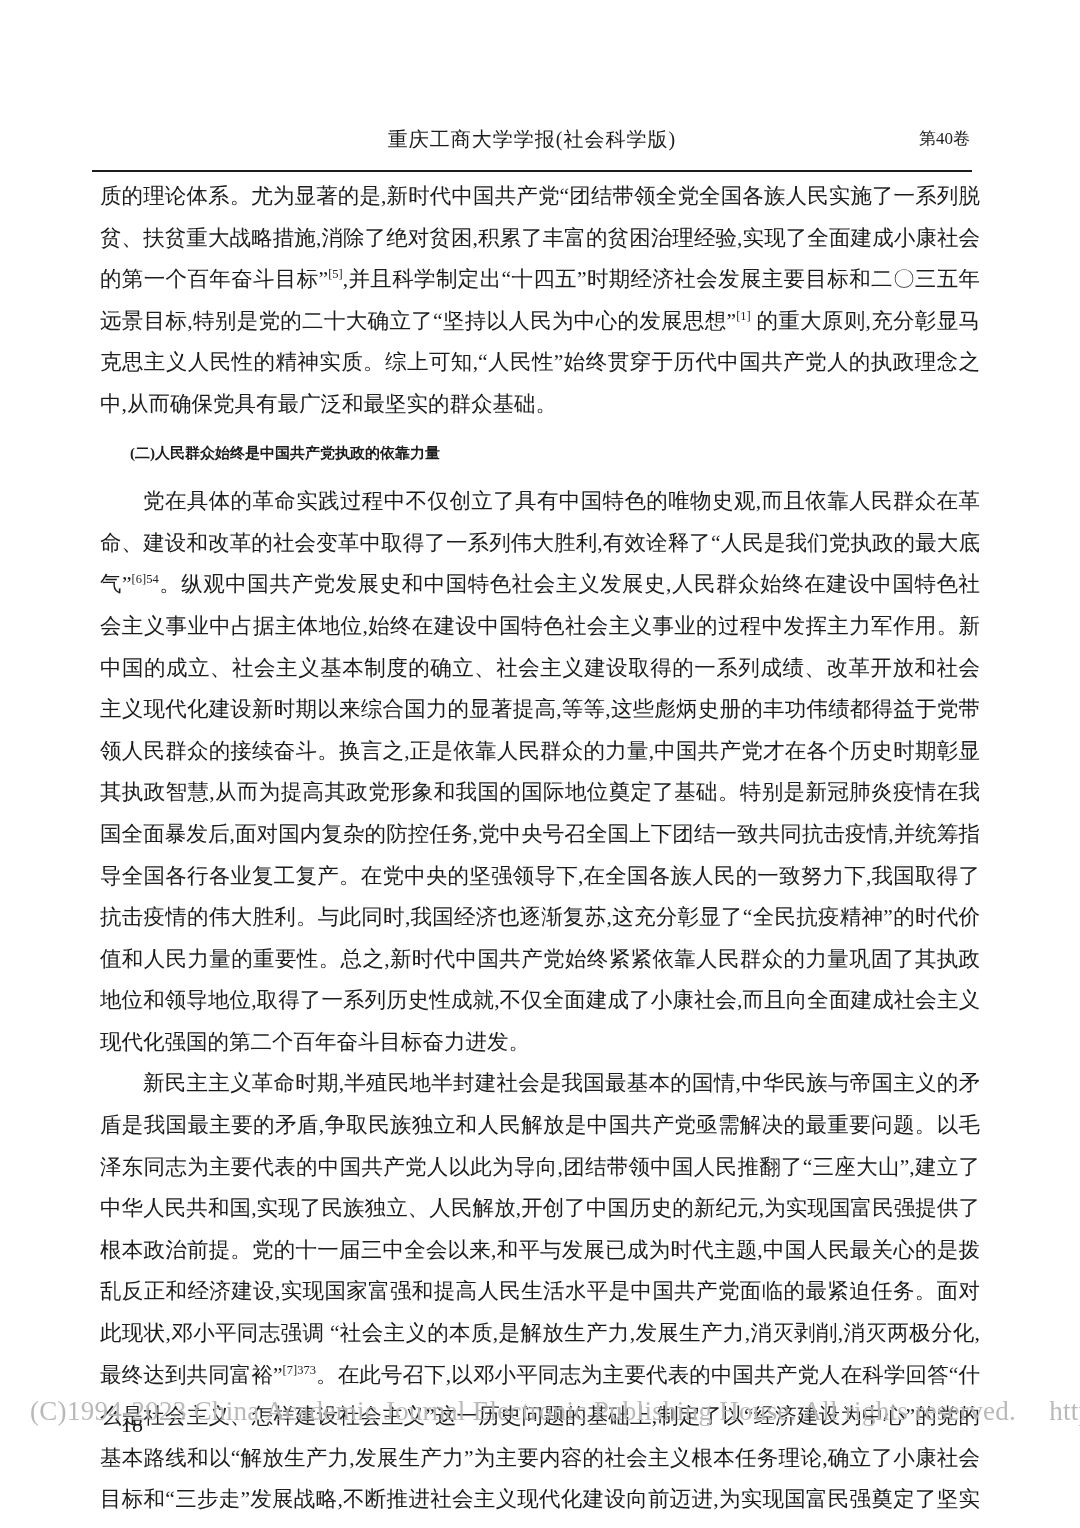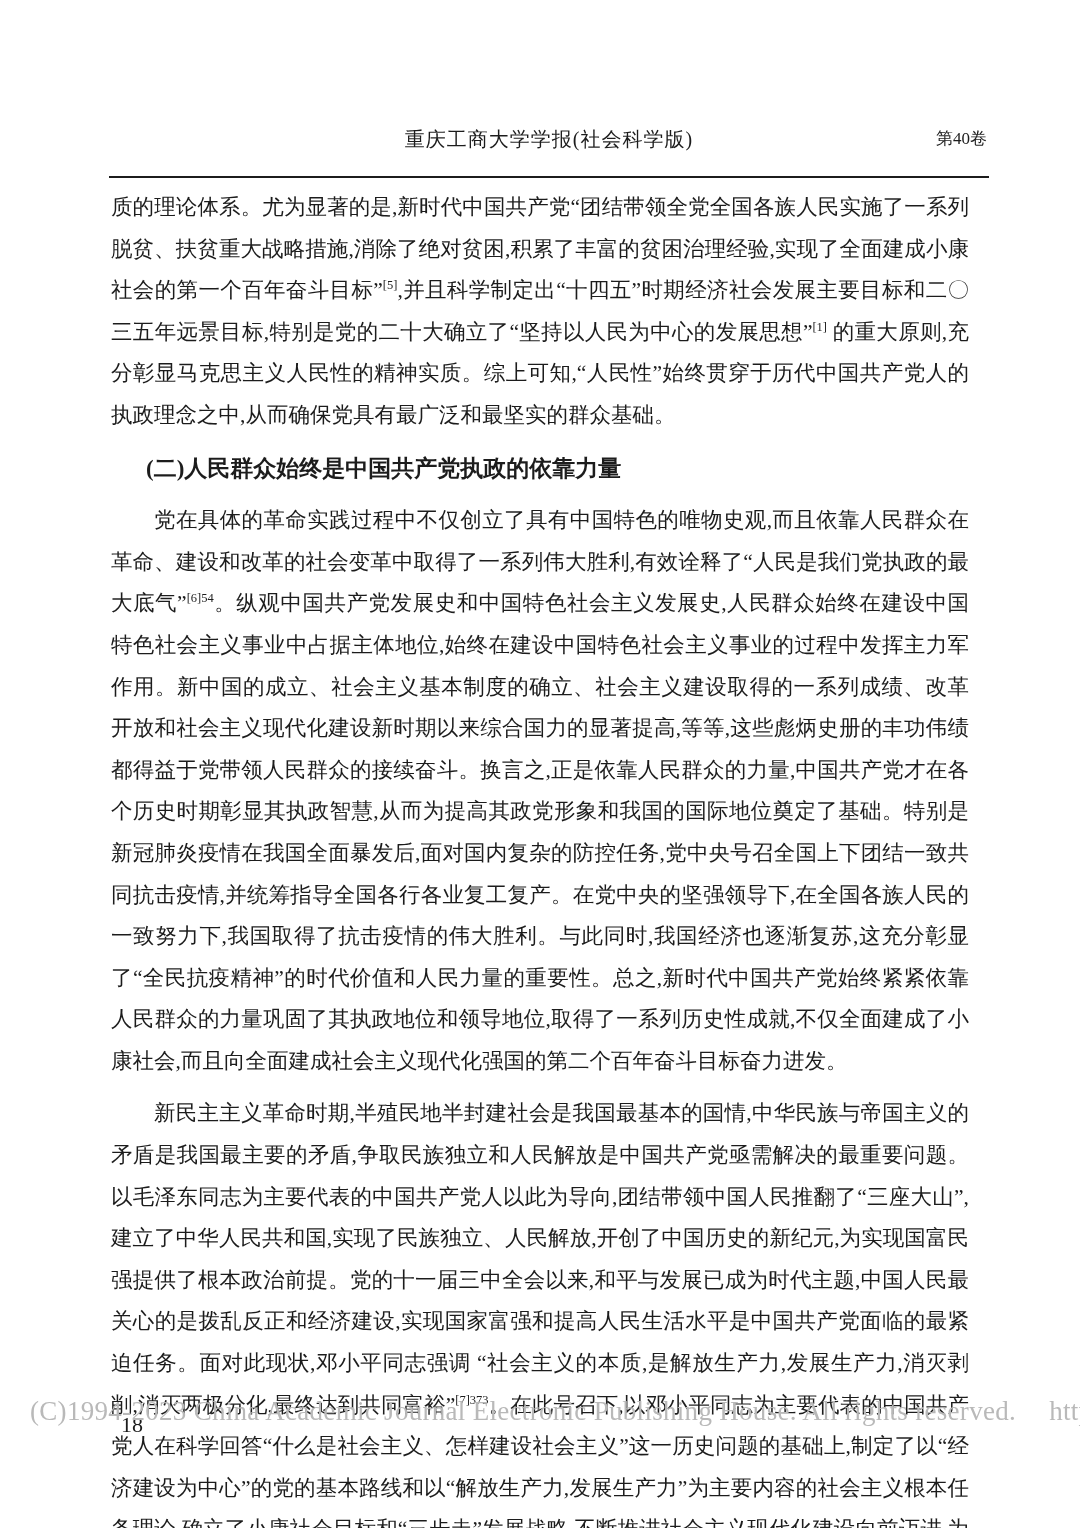--- a/index.html
+++ b/index.html
@@ -6,25 +6,25 @@
   body {
     width: 1080px;
     height: 1528px;
     background: #ffffff;
     position: relative;
     font-family: "Liberation Serif", "DejaVu Serif", serif;
     color: #1c1c1c;
   }
   .page-header {
     position: absolute;
-    left: 109px;
+    left: 92px;
     top: 126px;
     width: 880px;
     border-bottom: 2px solid #1c1c1c;
-    padding-bottom: 23px;
+    padding-bottom: 17px;
   }
   .journal-title {
     display: block;
     text-align: center;
     font-size: 20px;
     letter-spacing: 1px;
   }
   .volume {
     position: absolute;
     right: 2px;
@@ -36,29 +36,29 @@
     left: 100px;
     top: 176px;
     width: 880px;
     font-size: 21.5px;
     line-height: 41.6px;
     text-align: justify;
     text-justify: inter-character;
     word-break: break-all;
   }
   .para {
-    margin: 11px;
+    margin: 0;
     text-indent: 2em;
   }
   .para.no-indent { text-indent: 0; }
   .heading {
     font-weight: bold;
     text-indent: 2em;
     margin: 7px 0 7px 0;
-    font-size: 23px;
+    font-size: 15px;
   }
   sup.cite {
     font-size: 12.5px;
     line-height: 0;
     vertical-align: super;
     letter-spacing: 0;
   }
   .page-number {
     position: absolute;
     left: 121px;

